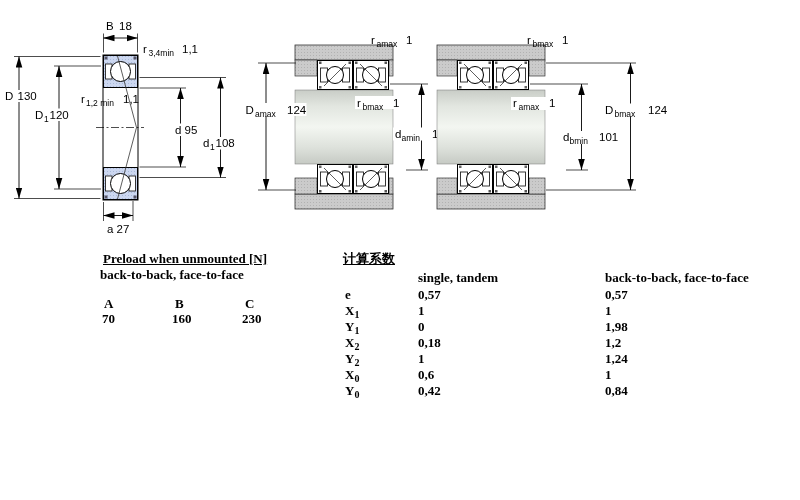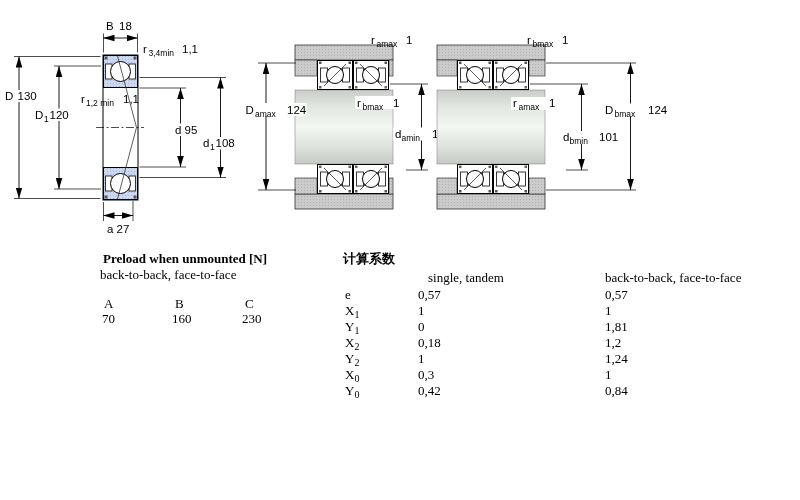--- a/index.html
+++ b/index.html
@@ -1,22 +1,22 @@
 <!DOCTYPE html>
 <html><head>
 <meta charset="utf-8">
 <style>
   html,body{margin:0;padding:0;background:#fff;}
   .stage{position:relative;width:800px;height:500px;background:#ffffff;overflow:hidden;
          font-family:"Liberation Serif", serif;color:#000;}
   .svgwrap{position:absolute;left:0;top:0;width:800px;height:245px;}
   svg text{font-family:"Liberation Sans", sans-serif;font-size:11.5px;fill:#000;}
   svg text.sub{font-size:8.5px;}
-  .t{position:absolute;font-size:13px;white-space:nowrap;line-height:14px;}
-  .bold{font-weight:bold;}
+  .t{position:absolute;font-size:13px;white-space:nowrap;line-height:14px;font-weight:bold;}
+  .bold{font-weight:bold;text-decoration:underline;}
   .sb{font-size:10px;vertical-align:-3px;}
   .ext{stroke:#000;stroke-width:0.7;}
   .dim{stroke:#000;stroke-width:0.9;}
   .thin{stroke:#333;stroke-width:0.8;}
   .lbg{fill:#fff;}
 </style>
 </head>
 <body>
 
 <div class="stage">
@@ -213,45 +213,45 @@
     <div class="t" style="left:104px;top:297px">A</div>
     <div class="t" style="left:175px;top:297px">B</div>
     <div class="t" style="left:245px;top:297px">C</div>
     <div class="t" style="left:102px;top:312px">70</div>
     <div class="t" style="left:172px;top:312px">160</div>
     <div class="t" style="left:242px;top:312px">230</div>
   </div>
 
   <div>
     <div class="t bold" style="left:343px;top:252px">计算系数</div>
-    <div class="t" style="left:428px;top:271px">single, tandem</div>
+    <div class="t" style="left:418px;top:271px">single, tandem</div>
     <div class="t" style="left:605px;top:271px">back-to-back, face-to-face</div>
 
     <div class="t" style="left:345px;top:288px"><span>e</span><span class="sb"></span></div>
     <div class="t" style="left:418px;top:288px">0,57</div>
     <div class="t" style="left:605px;top:288px">0,57</div>
 
     <div class="t" style="left:345px;top:304px"><span>X</span><span class="sb">1</span></div>
     <div class="t" style="left:418px;top:304px">1</div>
     <div class="t" style="left:605px;top:304px">1</div>
 
     <div class="t" style="left:345px;top:320px"><span>Y</span><span class="sb">1</span></div>
     <div class="t" style="left:418px;top:320px">0</div>
-    <div class="t" style="left:605px;top:320px">1,81</div>
+    <div class="t" style="left:605px;top:320px">1,98</div>
 
     <div class="t" style="left:345px;top:336px"><span>X</span><span class="sb">2</span></div>
     <div class="t" style="left:418px;top:336px">0,18</div>
     <div class="t" style="left:605px;top:336px">1,2</div>
 
     <div class="t" style="left:345px;top:352px"><span>Y</span><span class="sb">2</span></div>
     <div class="t" style="left:418px;top:352px">1</div>
     <div class="t" style="left:605px;top:352px">1,24</div>
 
     <div class="t" style="left:345px;top:368px"><span>X</span><span class="sb">0</span></div>
-    <div class="t" style="left:418px;top:368px">0,3</div>
+    <div class="t" style="left:418px;top:368px">0,6</div>
     <div class="t" style="left:605px;top:368px">1</div>
 
     <div class="t" style="left:345px;top:384px"><span>Y</span><span class="sb">0</span></div>
     <div class="t" style="left:418px;top:384px">0,42</div>
     <div class="t" style="left:605px;top:384px">0,84</div>
   </div>
 
 </div>
 
 </body></html>

